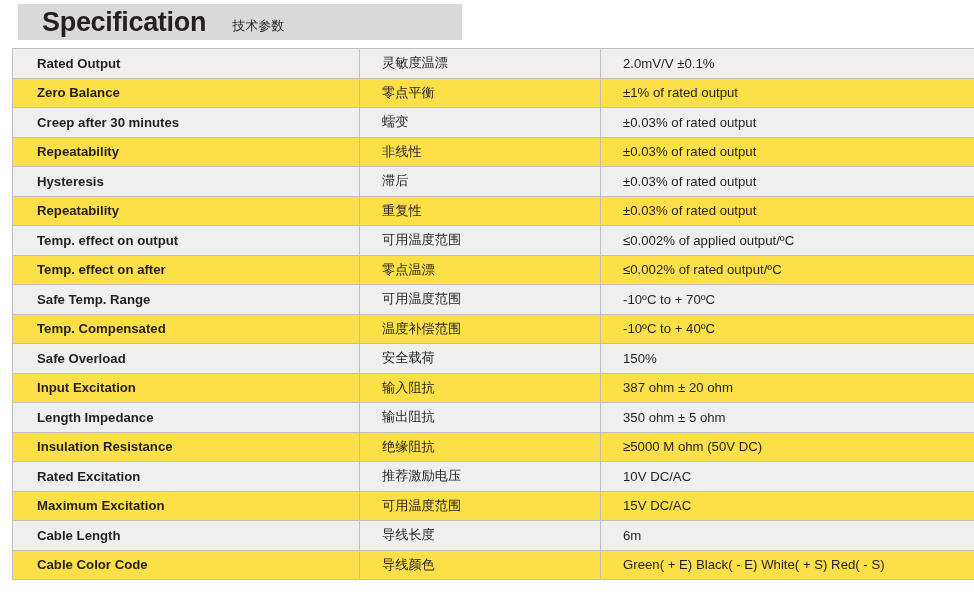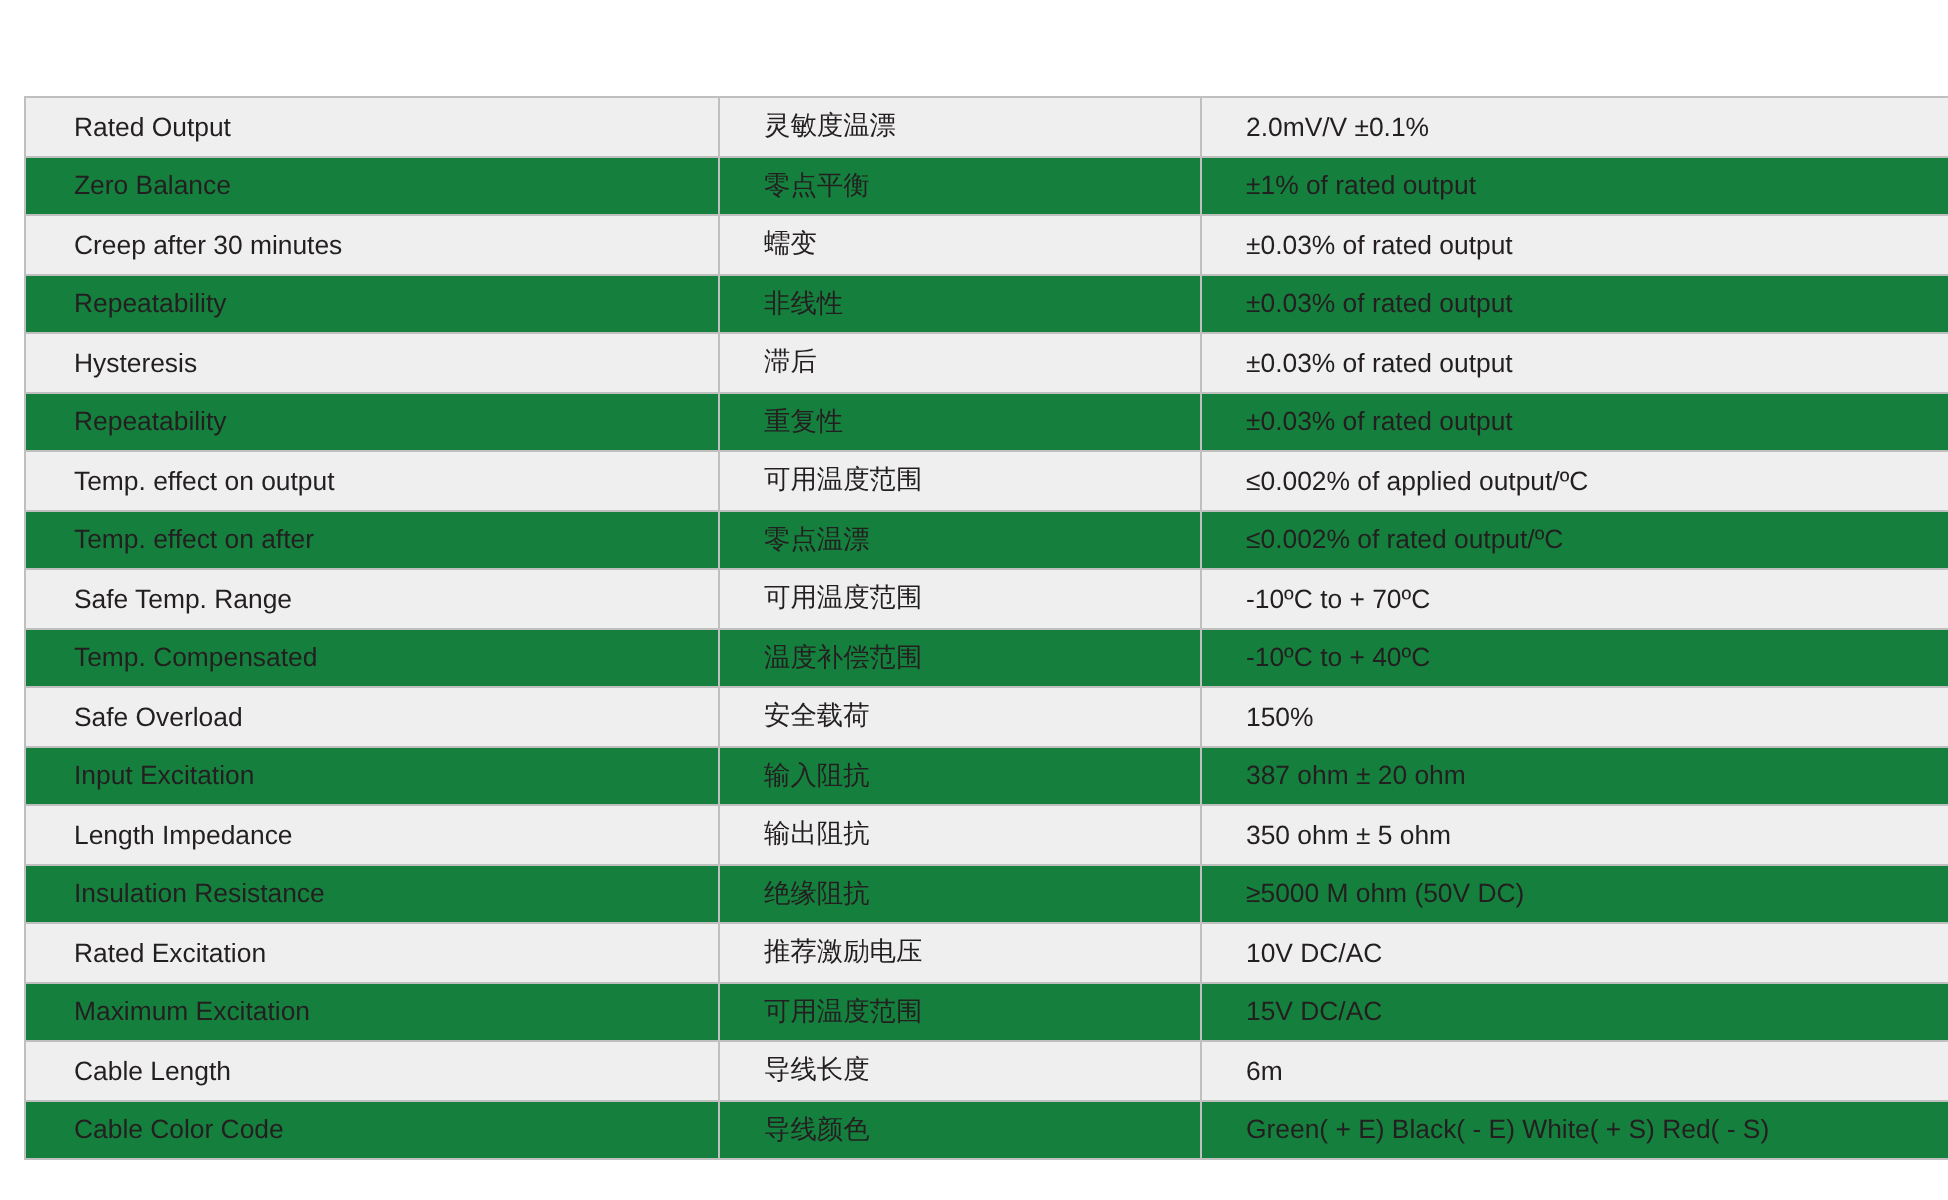--- a/index.html
+++ b/index.html
@@ -60,35 +60,39 @@
   }
   .spec-table td {
     border: 1px solid #bfbfbf;
     font-size: 13.2px;
     color: #231f20;
     padding: 0 0 0 24px;
     vertical-align: middle;
     white-space: nowrap;
     overflow: hidden;
   }
-  .col-en { width: 322px; }
+  .col-en { width: 322px; font-weight: bold; }
   .col-cn { width: 218px; padding-left: 22px !important; font-size: 13px; }
   .col-val { width: 410px; padding-left: 22px !important; }
   .row-odd td {
     background: #efefef;
   }
   .row-even td {
-    background: #15803d;
+    background: #fde047;
   }
 </style>
 </head>
 <body>
 
 <div class="page">
 
+  <div class="header">
+    <span class="header-title">Specification</span>
+    <span class="header-subtitle">技术参数</span>
+  </div>
 
   <table class="spec-table">
     <tbody id="spec-body">
         <tr class="row-odd">
           <td class="col-en">Rated Output</td>
           <td class="col-cn">灵敏度温漂</td>
           <td class="col-val">2.0mV/V ±0.1%</td>
         </tr>
         <tr class="row-even">
           <td class="col-en">Zero Balance</td>

